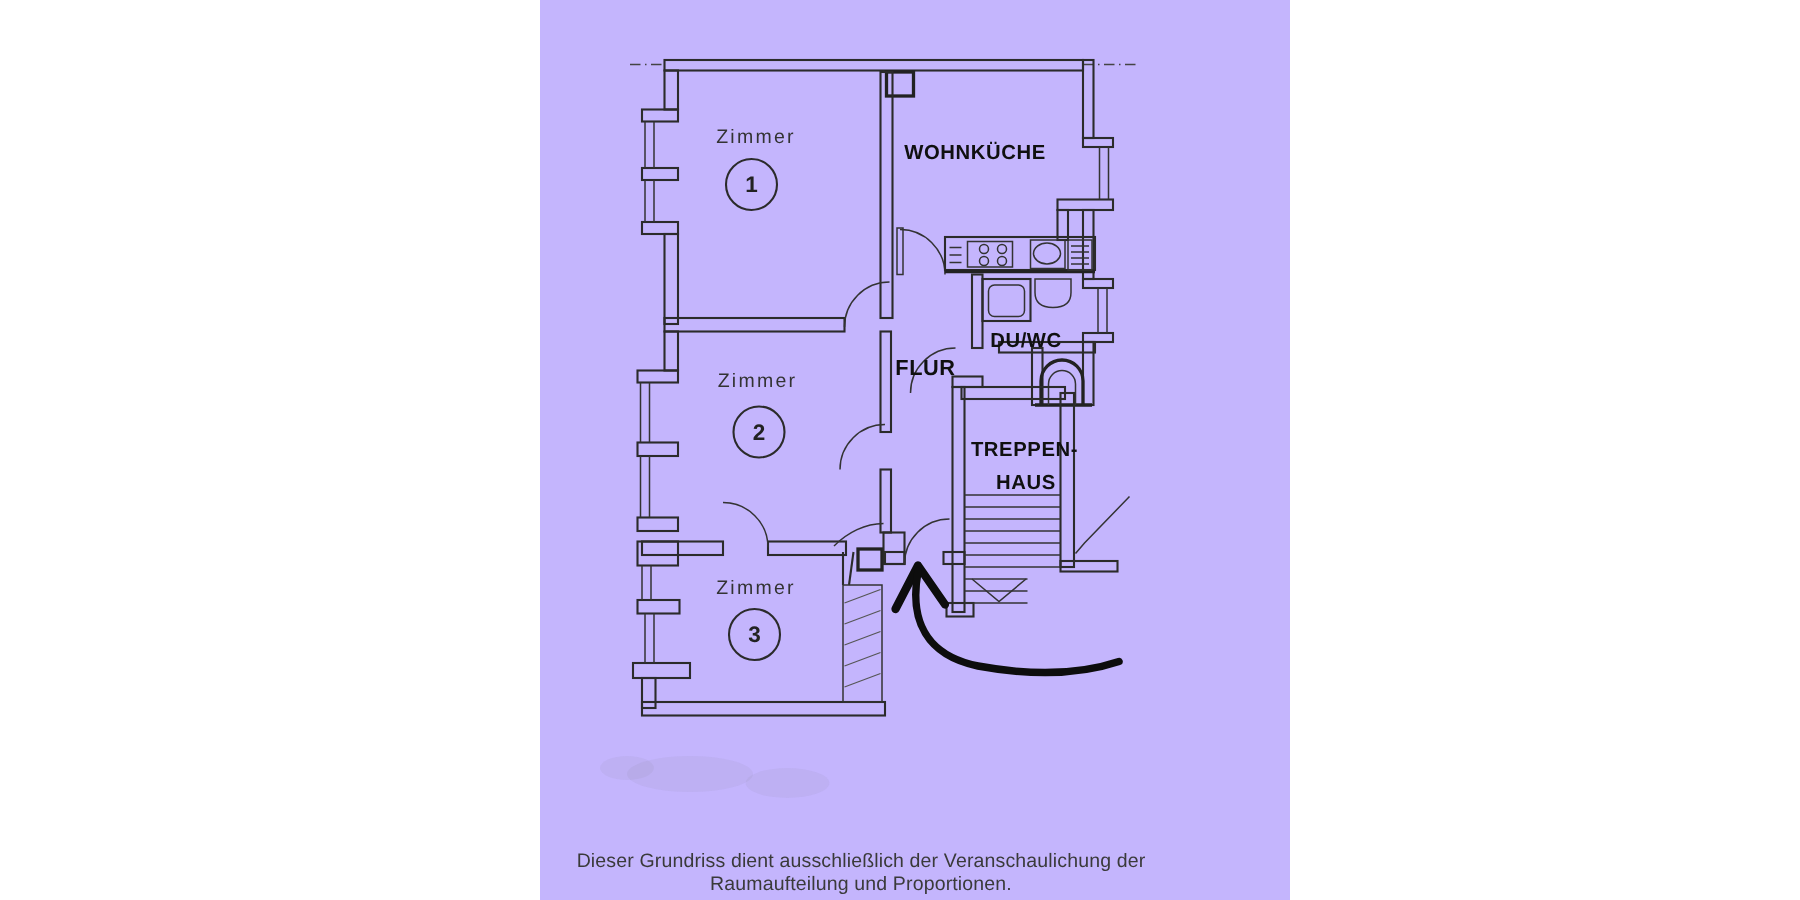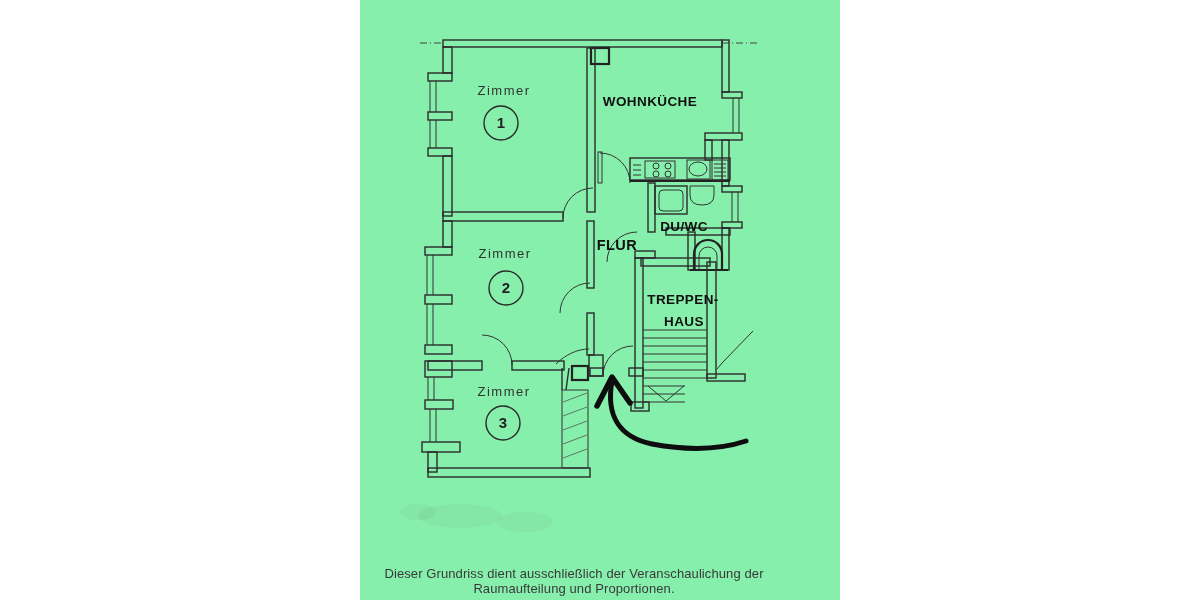--- a/index.html
+++ b/index.html
@@ -1,19 +1,19 @@
 <!DOCTYPE html>
 <html><head>
 <meta charset="utf-8">
 <style>
   html,body{margin:0;padding:0;background:#ffffff;}
   body{width:1200px;height:600px;position:relative;overflow:hidden;
        font-family:"Liberation Sans",sans-serif;}
   .scan-panel{position:absolute;left:360px;top:0;width:480px;height:600px;
-              background:#86efac;}
+              background:#c4b5fd;padding-left:20px;}
   .plan-svg{position:absolute;left:0;top:0;}
   .caption{position:absolute;left:0;top:566px;width:428px;text-align:center;
            font-size:13px;color:#3a3a3a;letter-spacing:.1px;}
   
   .w{fill:none;stroke:#2b2b2b;stroke-width:1.4;}
   .thin{fill:none;stroke:#333;stroke-width:1;}
   .thick{fill:none;stroke:#222;stroke-width:2.2;}
   .dash{fill:none;stroke:#444;stroke-width:1;stroke-dasharray:7 3 1 3;}
   .hatch{fill:none;stroke:#555;stroke-width:.8;}
   .arrow{fill:none;stroke:#0d0d0d;stroke-width:5;stroke-linecap:round;stroke-linejoin:round;}

